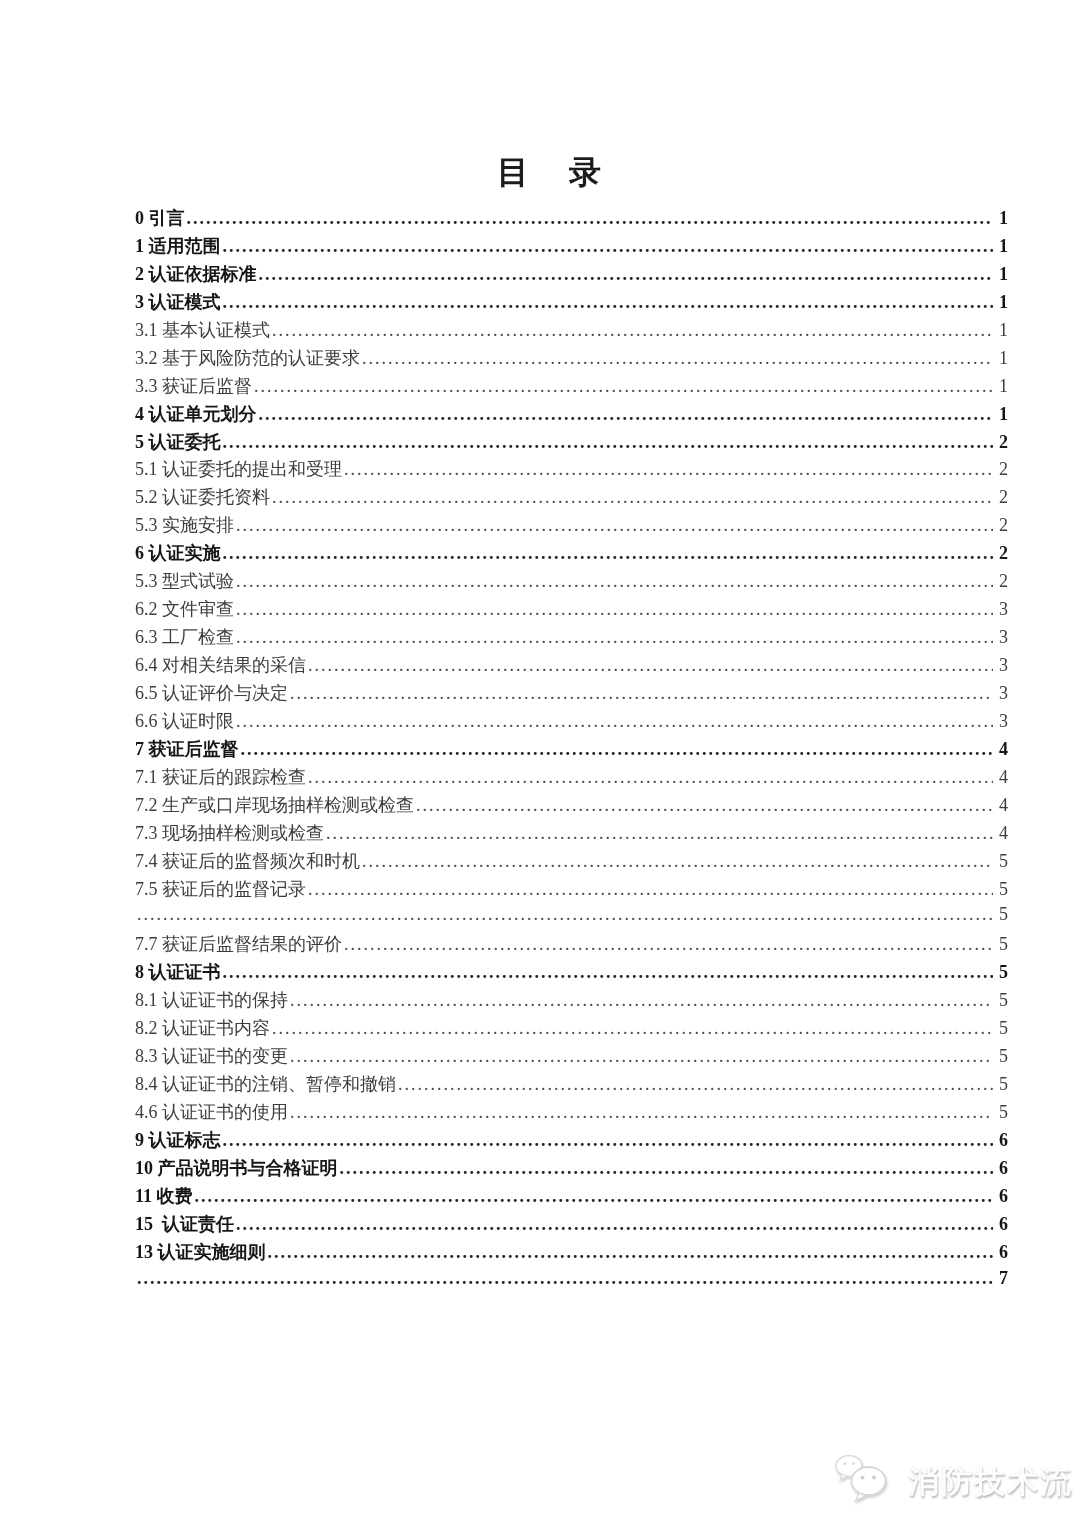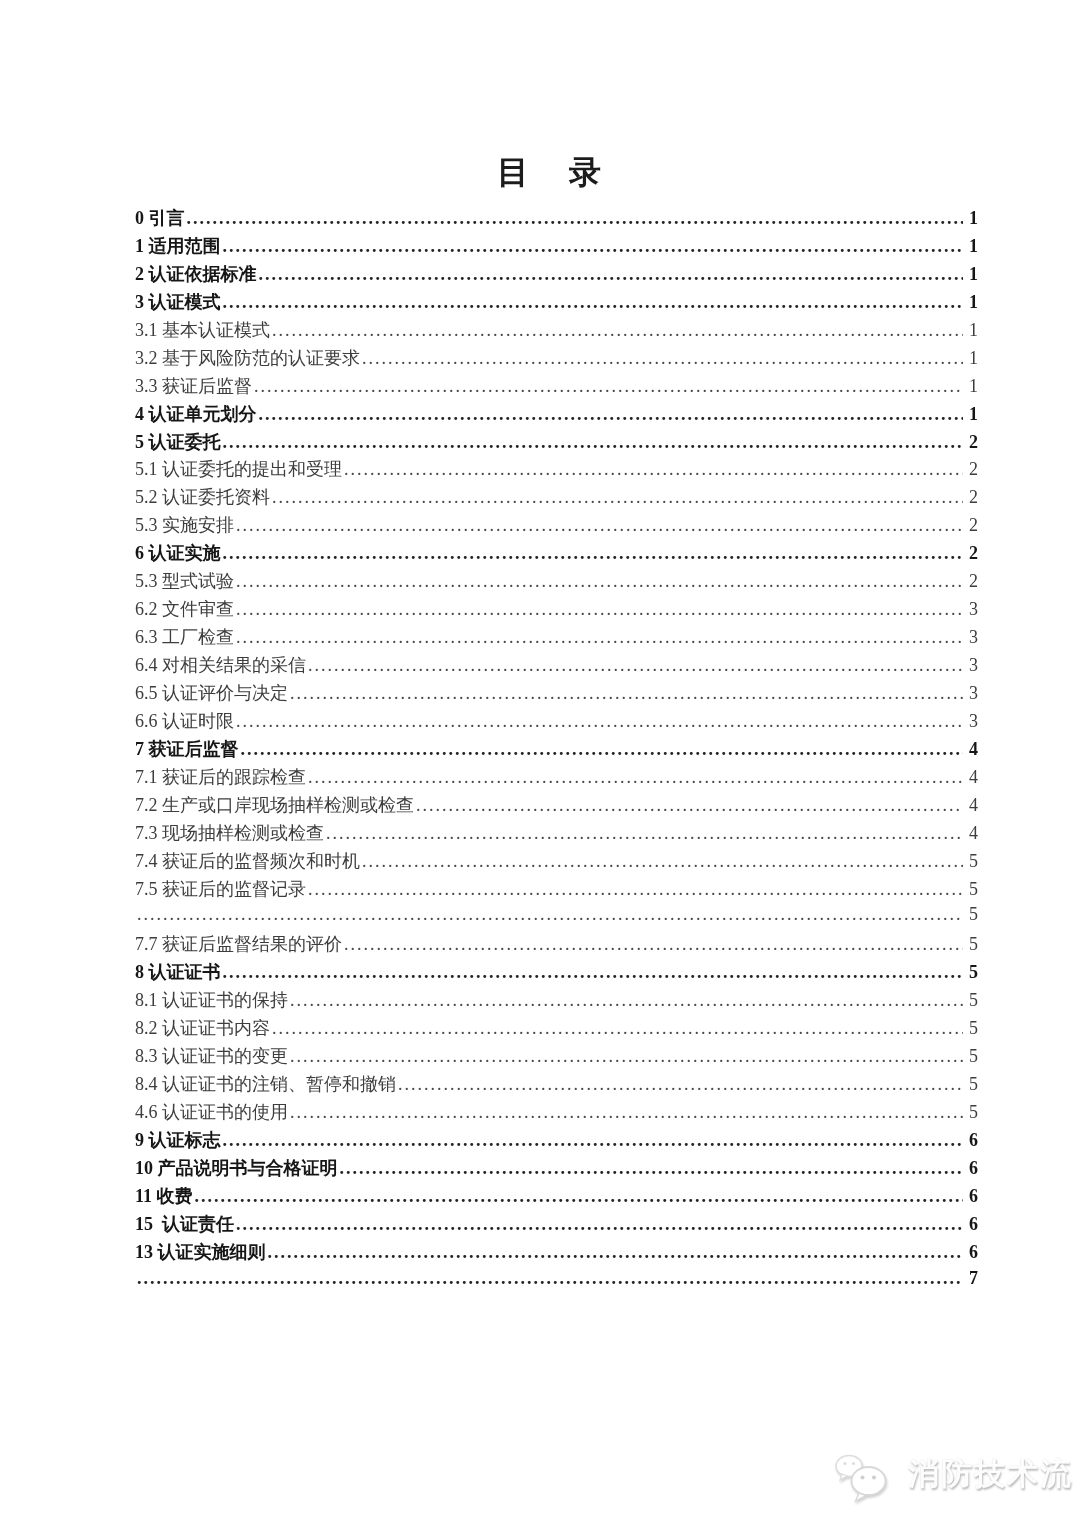--- a/index.html
+++ b/index.html
@@ -21,21 +21,21 @@
     padding-top: 150px;
     text-align: center;
     font-size: 32px;
     line-height: 44px;
     font-weight: bold;
     color: #1c1c1c;
     letter-spacing: 4px;
     white-space: pre;
   }
   .toc {
-    margin: 12px 113px 0 124px;
+    margin: 12px 83px 0 124px;
   }
   .toc-row {
     display: flex;
     align-items: baseline;
     height: 27.95px;
     font-size: 18px;
     color: #3d3d3d;
   }
   .toc-row.level-1 {
     font-weight: bold;
@@ -61,21 +61,21 @@
   .toc-row .pagenum {
     flex: none;
     min-width: 12px;
     text-align: right;
   }
   .watermark {
     position: absolute;
     right: 18px;
     bottom: 24px;
     display: flex;
-    align-items: flex-start;
+    align-items: flex-end;
     gap: 18px;
   }
   .watermark-icon {
     filter: drop-shadow(1px 2px 1px #d2d2d2);
   }
   .watermark-text {
     font-family: "Liberation Sans", sans-serif;
     font-size: 31px;
     font-weight: bold;
     letter-spacing: 2px;

